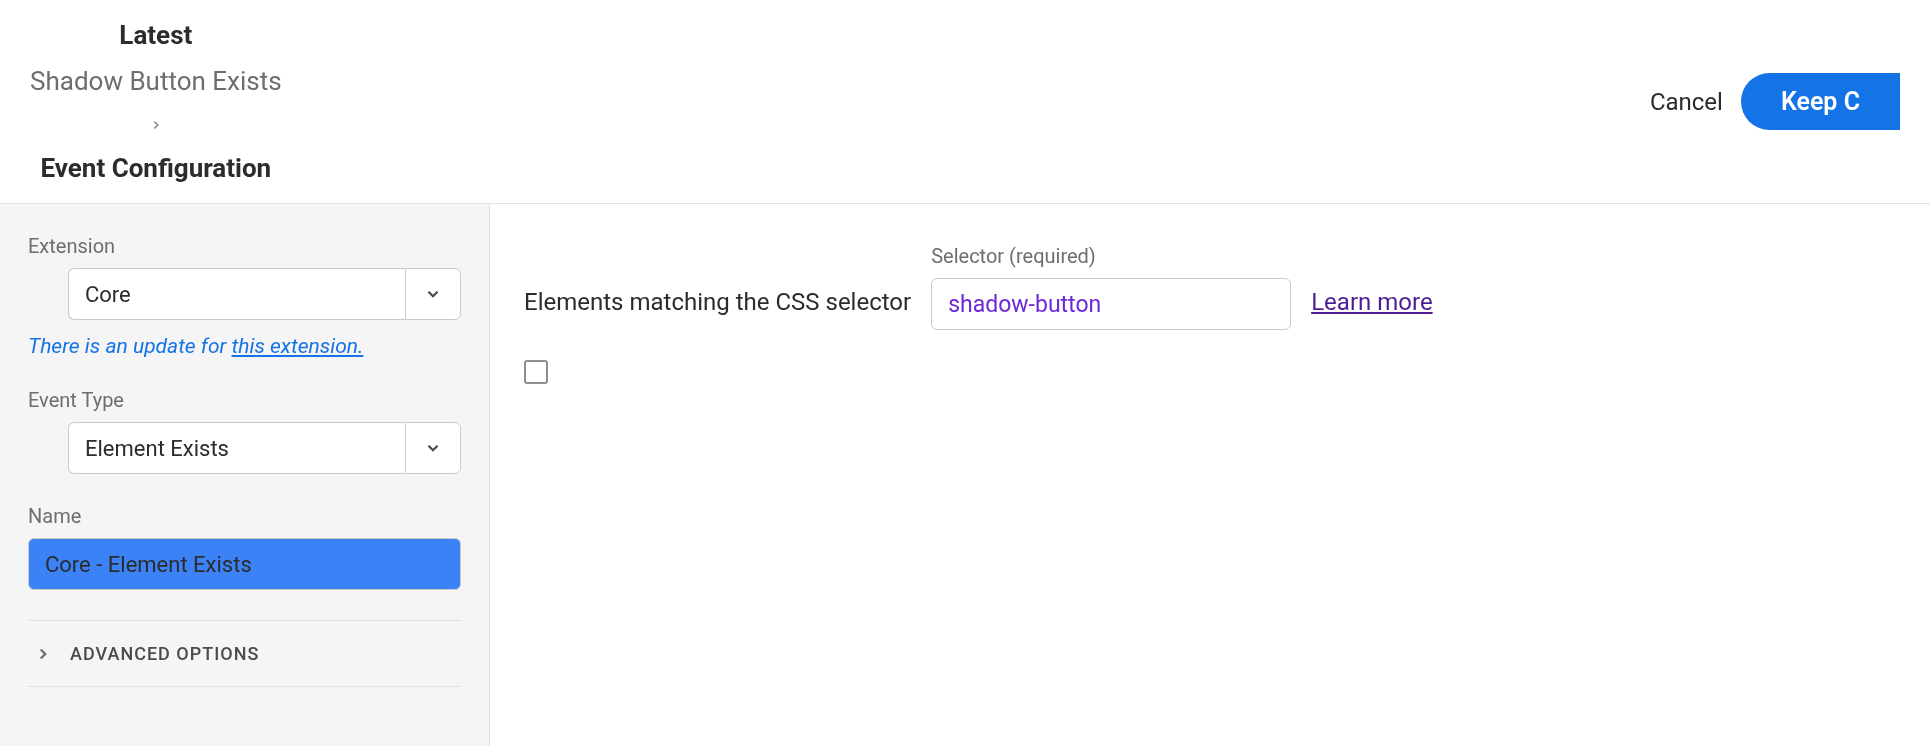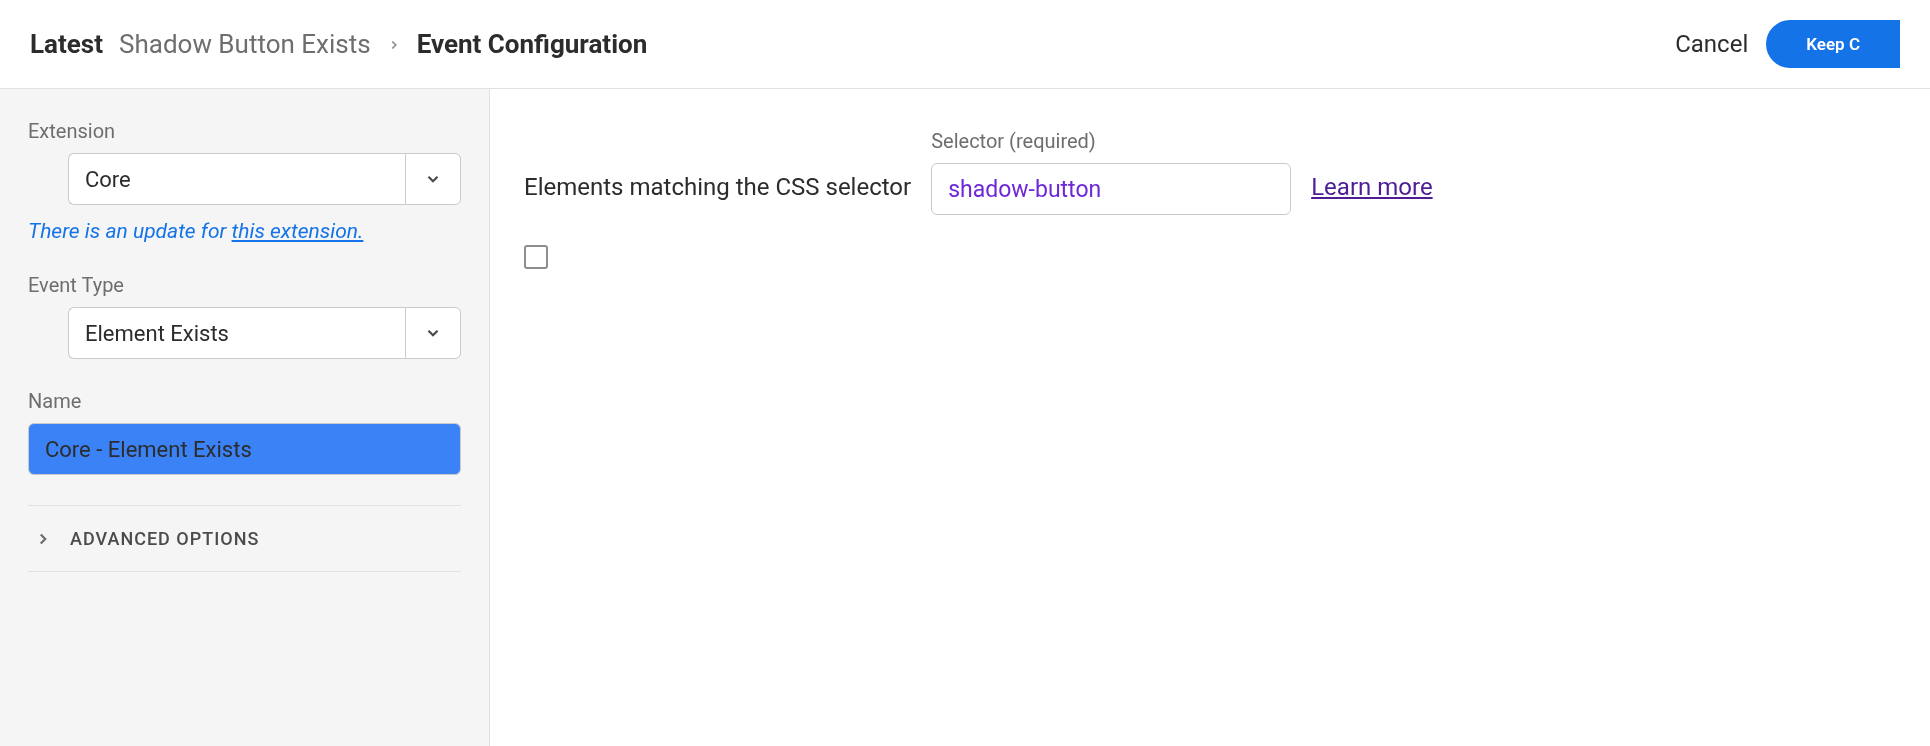--- a/index.html
+++ b/index.html
@@ -19,20 +19,21 @@
       align-items: center;
       justify-content: space-between;
       padding: 20px 30px;
       border-bottom: 1px solid #e1e1e1;
     }
     .breadcrumb {
       display: flex;
       align-items: center;
       gap: 16px;
       font-size: 26px;
+      flex-direction: column;
     }
     .breadcrumb .latest {
       font-weight: 700;
       color: #2c2c2c;
     }
     .breadcrumb .prev {
       color: #6e6e6e;
       font-weight: 400;
     }
     .breadcrumb .chevron {
@@ -53,21 +54,21 @@
       font-size: 24px;
       color: #2c2c2c;
       cursor: pointer;
     }
     .keep-btn {
       background: #1473e6;
       color: #fff;
       border: none;
       border-radius: 30px 0 0 30px;
       padding: 14px 40px 14px 40px;
-      font-size: 17px;
+      font-size: 25px;
       font-weight: 600;
       cursor: pointer;
     }
     .content {
       display: flex;
       height: calc(100% - 80px);
     }
     .sidebar {
       width: 490px;
       background: #f5f5f5;

